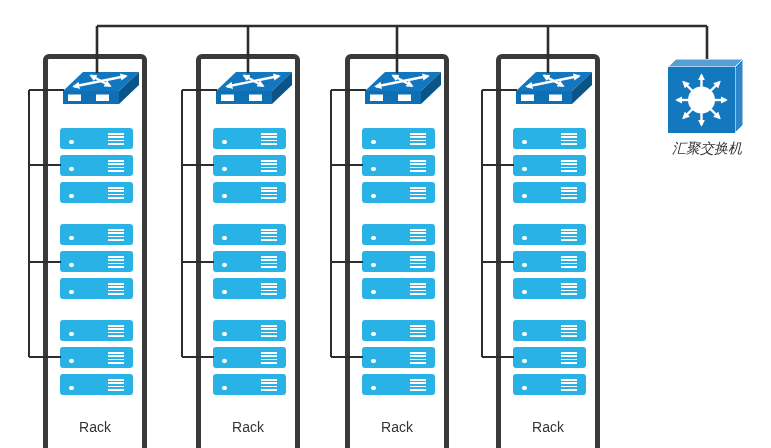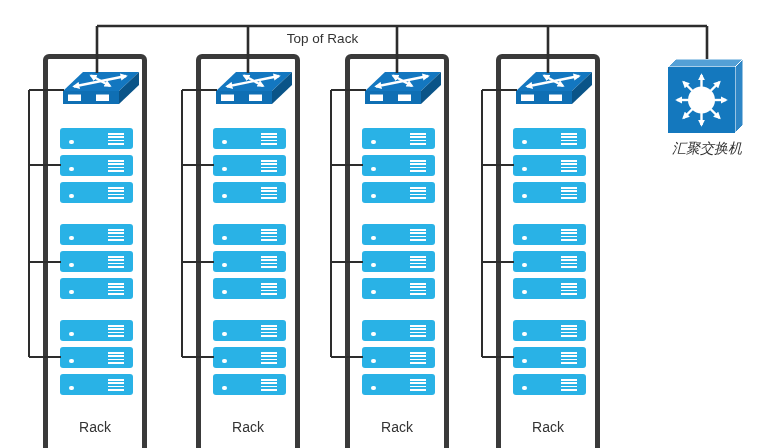--- a/index.html
+++ b/index.html
@@ -273,21 +273,20 @@
   </div>
 
   <svg class="wires" width="771" height="448" viewBox="0 0 771 448">
     <path class="thick" d="M97 26 H707 M97 26 V73 M248 26 V73 M397 26 V73 M548 26 V73 M707 26 V60"></path>
     <path class="thin" d="M29 90 V357 M29 90 H64 M29 165 H61 M29 262 H61 M29 357 H61"></path>
     <path class="thin" d="M182 90 V357 M182 90 H217 M182 165 H214 M182 262 H214 M182 357 H214"></path>
     <path class="thin" d="M331 90 V357 M331 90 H366 M331 165 H363 M331 262 H363 M331 357 H363"></path>
     <path class="thin" d="M482 90 V357 M482 90 H517 M482 165 H514 M482 262 H514 M482 357 H514"></path>
   </svg>
 
-  <div class="top-label">Top of Rack</div>
 
   <svg class="agg-icon" viewBox="0 0 75 74">
     <polygon points="0,8 8,0 75,0 67,8" fill="var(--cube-top,#54a0d6)" stroke="#ffffff" stroke-width="1"></polygon>
     <polygon points="67,8 75,0 75,66 67,74" fill="var(--cube-side,#2e86c6)" stroke="#ffffff" stroke-width="1"></polygon>
     <rect x="0" y="8" width="67" height="66" fill="var(--cube-front,#1478be)"></rect>
     <g stroke="#ffffff" stroke-width="2.4" marker-end="url(#ah)">
       <line x1="33.5" y1="29" x2="33.5" y2="16"></line>
       <line x1="33.5" y1="53" x2="33.5" y2="66"></line>
       <line x1="21" y1="41" x2="9" y2="41"></line>
       <line x1="46" y1="41" x2="58" y2="41"></line>

